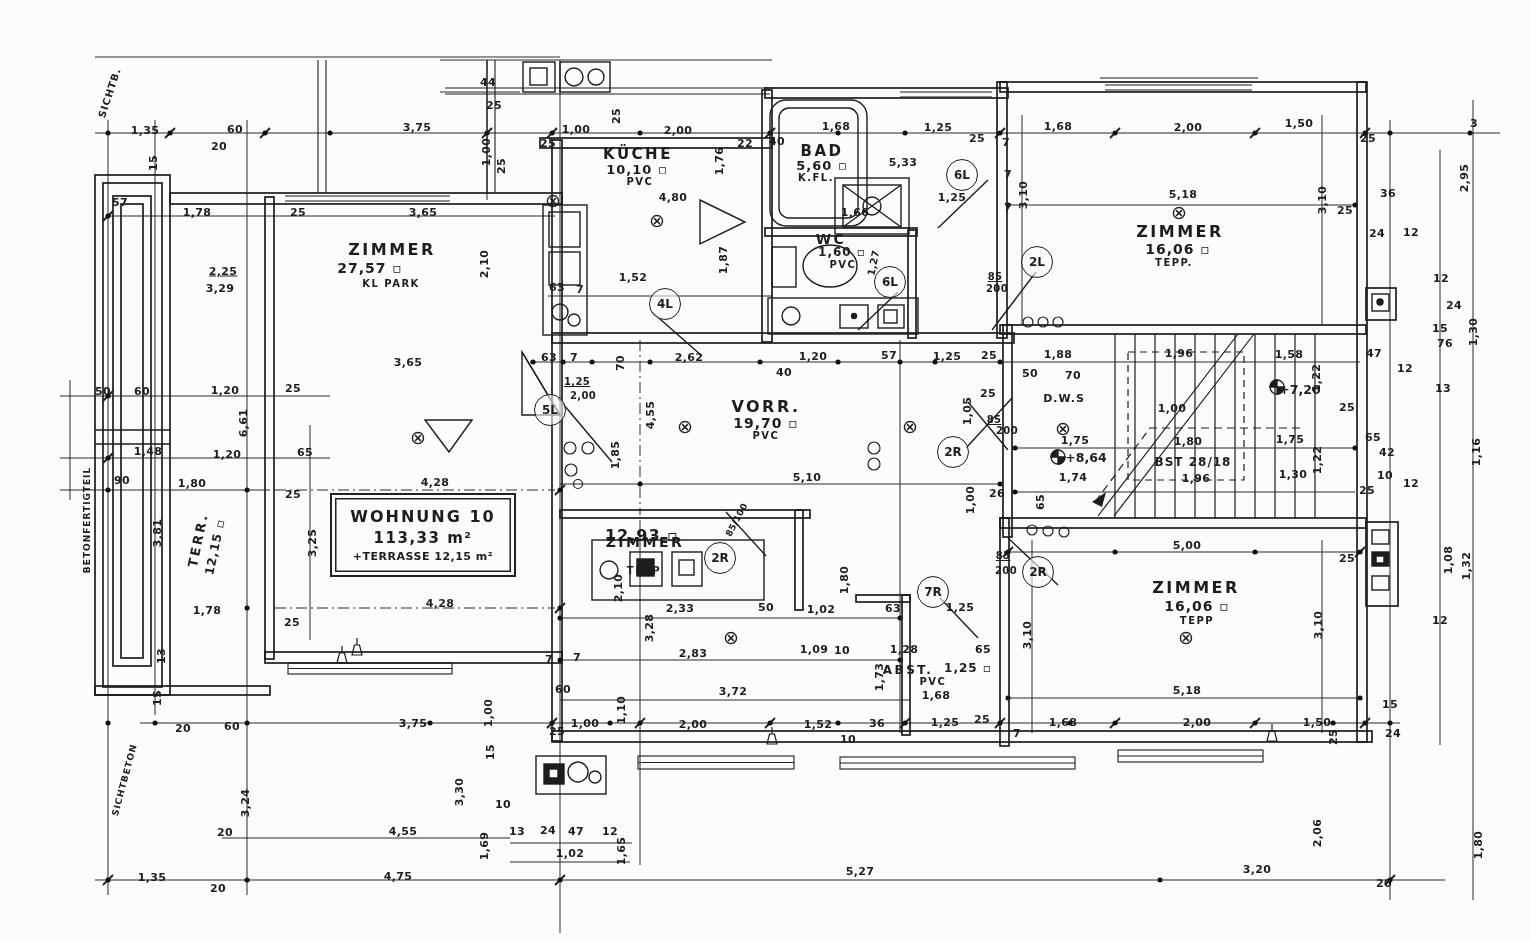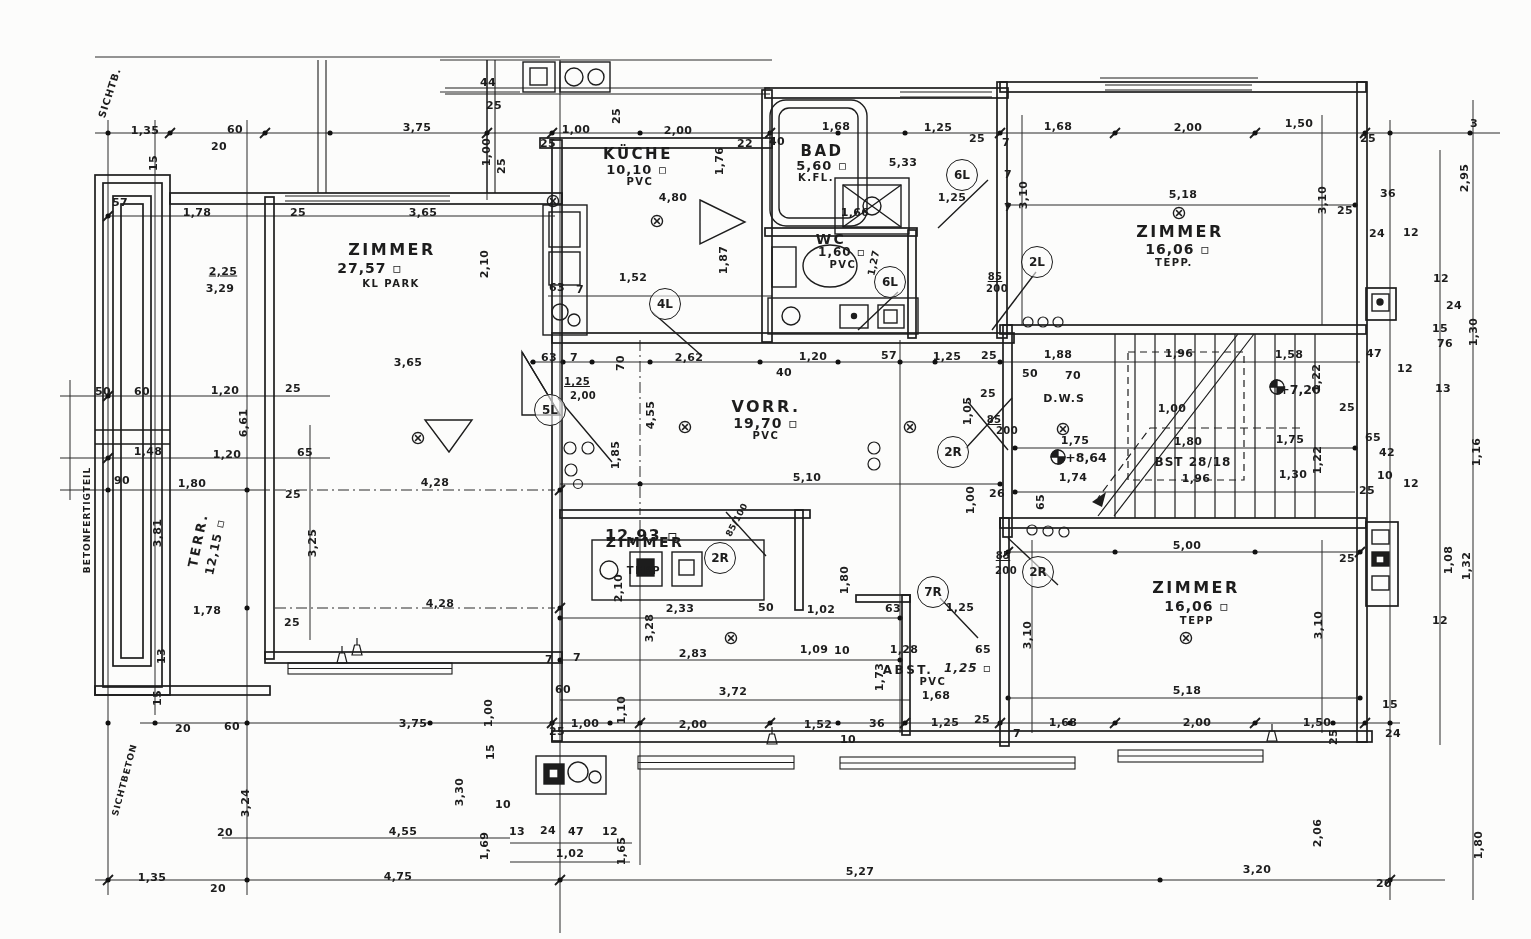--- a/index.html
+++ b/index.html
@@ -356,21 +356,21 @@
       <span class="lbl dim" style="left: 893px; top: 608px; transform: translate(-50%, -50%);">63</span>
       <span class="lbl dim" style="left: 960px; top: 607px; transform: translate(-50%, -50%);">1,25</span>
       <span class="lbl dim" style="left: 904px; top: 649px; transform: translate(-50%, -50%);">1,28</span>
       <span class="lbl dim" style="left: 983px; top: 649px; transform: translate(-50%, -50%);">65</span>
       <span class="lbl dim" style="left: 879px; top: 677px; transform: translate(-50%, -50%) rotate(-90deg);">1,73</span>
       <span class="lbl dim" style="left: 1027px; top: 635px; transform: translate(-50%, -50%) rotate(-90deg);">3,10</span>
       <span class="lbl dim" style="left: 1318px; top: 625px; transform: translate(-50%, -50%) rotate(-90deg);">3,10</span>
       <span class="lbl dim dimu" style="left: 1003px; top: 556px; font-size: 10px; transform: translate(-50%, -50%);">85</span>
       <span class="lbl dim" style="left: 1006px; top: 571px; font-size: 10px; transform: translate(-50%, -50%);">200</span>
       <span class="lbl room" style="left: 908px; top: 670px; font-size: 12px; transform: translate(-50%, -50%);">ABST.</span>
-      <span class="lbl area" style="left: 968px; top: 668px; font-size: 12px; transform: translate(-50%, -50%); font-style: italic;">1,25 ▫</span>
+      <span class="lbl area" style="left: 968px; top: 668px; font-size: 12px; transform: translate(-50%, -50%);">1,25 ▫</span>
       <span class="lbl floor" style="left: 933px; top: 682px; transform: translate(-50%, -50%);">PVC</span>
       <span class="lbl dim" style="left: 936px; top: 695px; transform: translate(-50%, -50%);">1,68</span>
       <span class="lbl dim" style="left: 1187px; top: 545px; transform: translate(-50%, -50%); text-align: right;">5,00</span>
       <span class="lbl dim" style="left: 1347px; top: 558px; transform: translate(-50%, -50%);">25</span>
       <span class="lbl dim" style="left: 1187px; top: 690px; transform: translate(-50%, -50%);">5,18</span>
       <span class="lbl dim" style="left: 183px; top: 728px; transform: translate(-50%, -50%);">20</span>
       <span class="lbl dim" style="left: 232px; top: 726px; transform: translate(-50%, -50%);">60</span>
       <span class="lbl dim" style="left: 413px; top: 723px; transform: translate(-50%, -50%);">3,75</span>
       <span class="lbl dim" style="left: 488px; top: 713px; transform: translate(-50%, -50%) rotate(-90deg);">1,00</span>
       <span class="lbl dim" style="left: 490px; top: 752px; transform: translate(-50%, -50%) rotate(-90deg);">15</span>
@@ -454,14 +454,19 @@
       <span class="lbl outlet" style="left: 657px; top: 220px; transform: translate(-50%, -50%);">⊗</span>
       <span class="lbl outlet" style="left: 418px; top: 437px; transform: translate(-50%, -50%);">⊗</span>
       <span class="lbl outlet" style="left: 685px; top: 426px; transform: translate(-50%, -50%);">⊗</span>
       <span class="lbl outlet" style="left: 910px; top: 426px; transform: translate(-50%, -50%);">⊗</span>
       <span class="lbl outlet" style="left: 1179px; top: 212px; transform: translate(-50%, -50%);">⊗</span>
       <span class="lbl outlet" style="left: 1063px; top: 428px; transform: translate(-50%, -50%);">⊗</span>
       <span class="lbl outlet" style="left: 731px; top: 637px; transform: translate(-50%, -50%);">⊗</span>
       <span class="lbl outlet" style="left: 1186px; top: 637px; transform: translate(-50%, -50%);">⊗</span>
     </div>
 
-
+<div class="apt-box">
+  <div class="apt-line1">WOHNUNG 10</div>
+  <div class="apt-line2">113,33 m²</div>
+  <div class="apt-line3">+TERRASSE 12,15 m²</div>
 </div>
 
+</div>
+
 </body></html>

